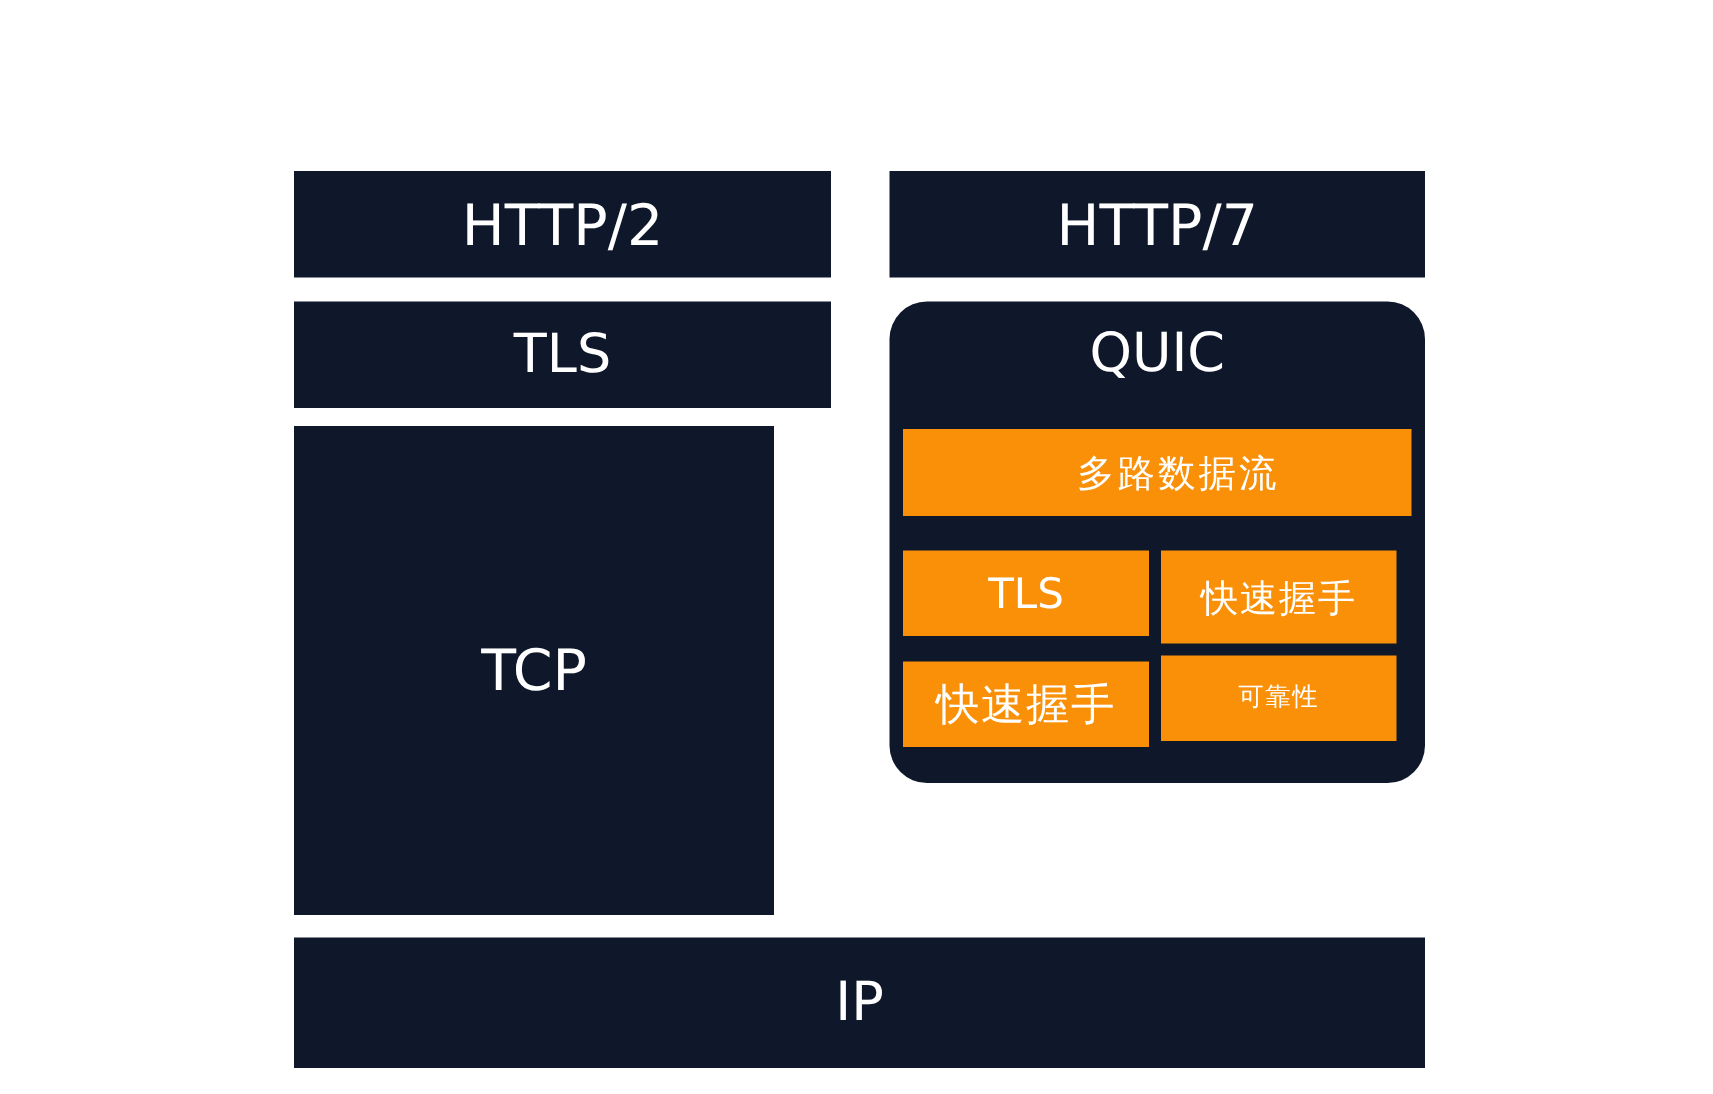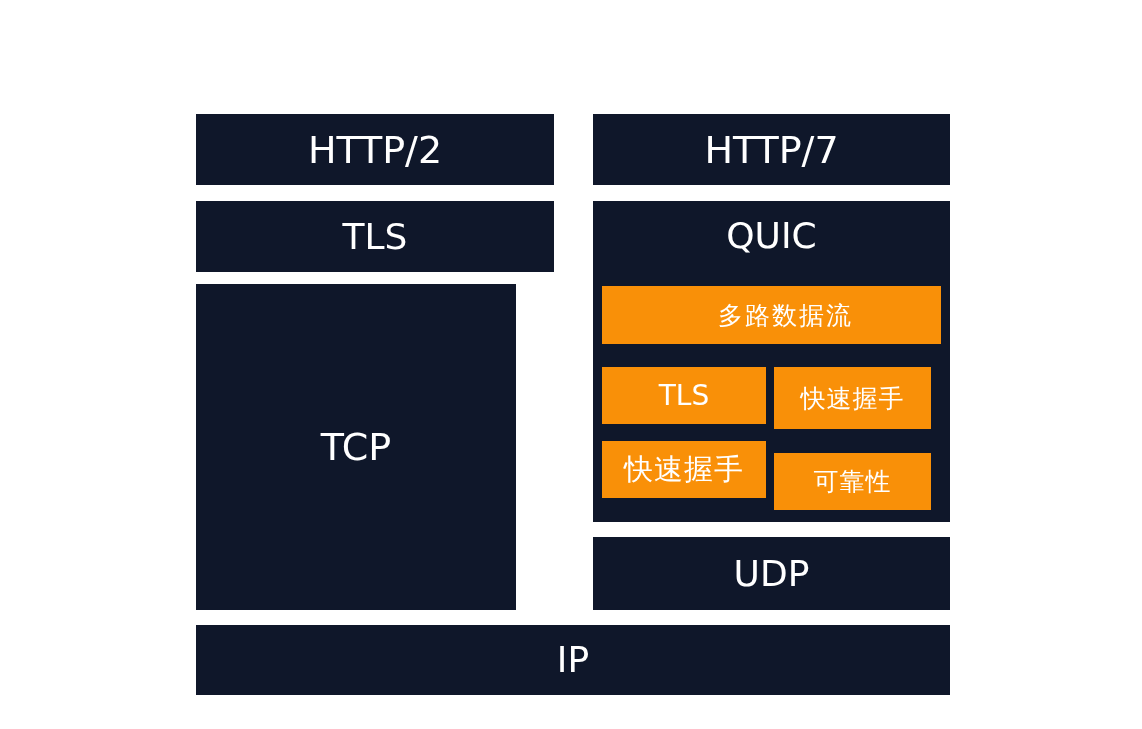--- a/index.html
+++ b/index.html
@@ -62,20 +62,21 @@
   #blk-http3 {
     left: 593px;  top: 114px;
     width: 357px; height: 71px;
     font-size: 38px;
   }
   #blk-quic {
     left: 593px;  top: 201px;
     width: 357px; height: 321px;
     display: block;
     padding: 0;
+    border-radius: 25px;
   }
   #quic-title {
     position: absolute;
     left: 0; top: 13px;
     width: 100%;
     height: 44px;
     display: flex;
     align-items: center;
     justify-content: center;
     font-size: 36px;
@@ -107,30 +108,30 @@
     font-size: 25px;
     letter-spacing: 1px;
   }
   #feat-handshake {
     left: 9px;  top: 240px;
     width: 164px; height: 57px;
     font-size: 29px;
     letter-spacing: 1px;
   }
   #feat-reliability {
-    left: 181px; top: 252px;
+    left: 181px; top: 236px;
     width: 157px; height: 57px;
-    font-size: 25px;
+    font-size: 17px;
     letter-spacing: 1px;
   }
 
   
   #blk-ip {
     left: 196px;  top: 625px;
-    width: 754px; height: 70px;
+    width: 754px; height: 87px;
     font-size: 36px;
   }
 </style>
 </head>
 <body>
 
 <div id="diagram">
 
   <div class="blk blue" id="blk-http2">HTTP/2</div>
 
@@ -148,17 +149,16 @@
 
     <div class="blk orange" id="feat-tls">TLS</div>
 
     <div class="blk orange" id="feat-ordered">快速握手</div>
 
     <div class="blk orange" id="feat-handshake">快速握手</div>
 
     <div class="blk orange" id="feat-reliability">可靠性</div>
   </div>
 
-  <div class="blk blue" id="blk-udp">UDP</div>
 
   <div class="blk blue" id="blk-ip">IP</div>
 
 </div>
 
 </body></html>

